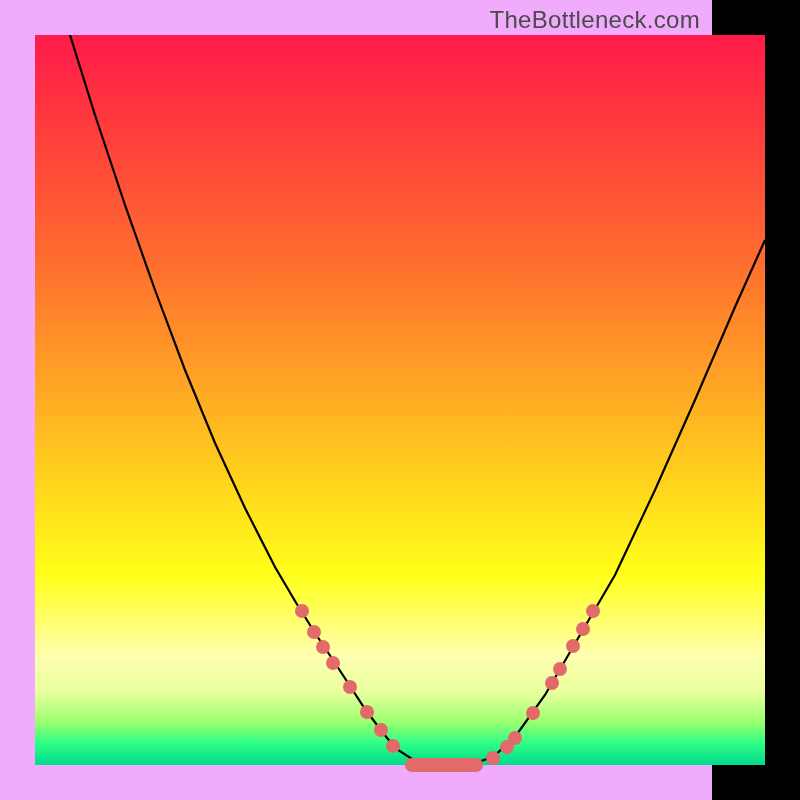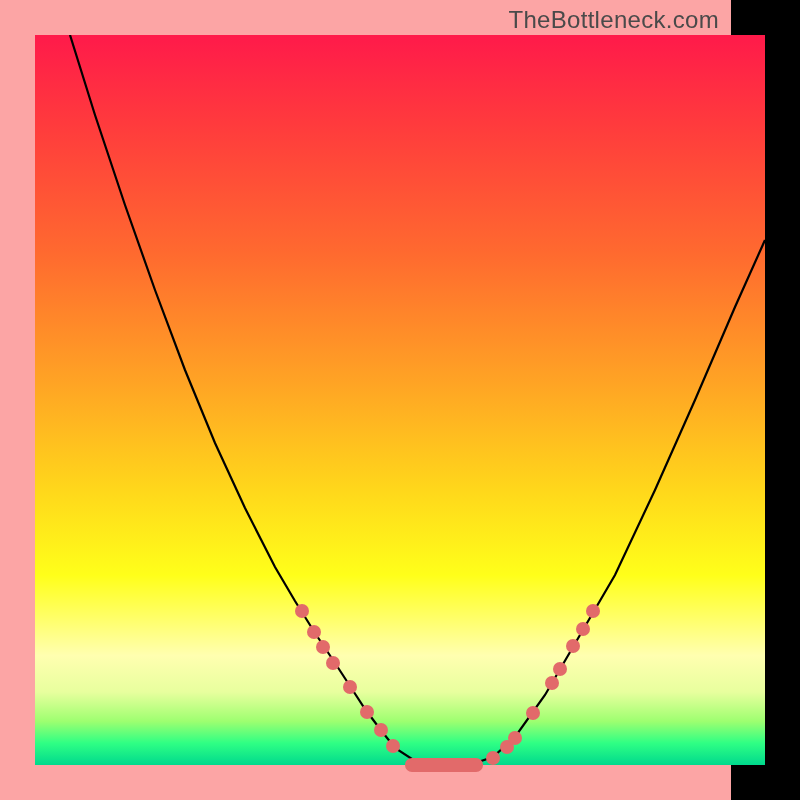--- a/index.html
+++ b/index.html
@@ -8,22 +8,21 @@
     width: 800px;
     height: 800px;
     overflow: hidden;
     background: #000;
     font-family: Arial, Helvetica, sans-serif;
   }
   .frame {
     position: relative;
     width: 712px;
     height: 800px;
-    background: #fca5a5;
-    padding-left: 19px;
+    background: #f0abfc;
   }
   .plot-area {
     position: absolute;
     left: 35px;
     top: 35px;
     width: 730px;
     height: 730px;
     background: linear-gradient(
       to bottom,
       #ff1a4a 0%,

